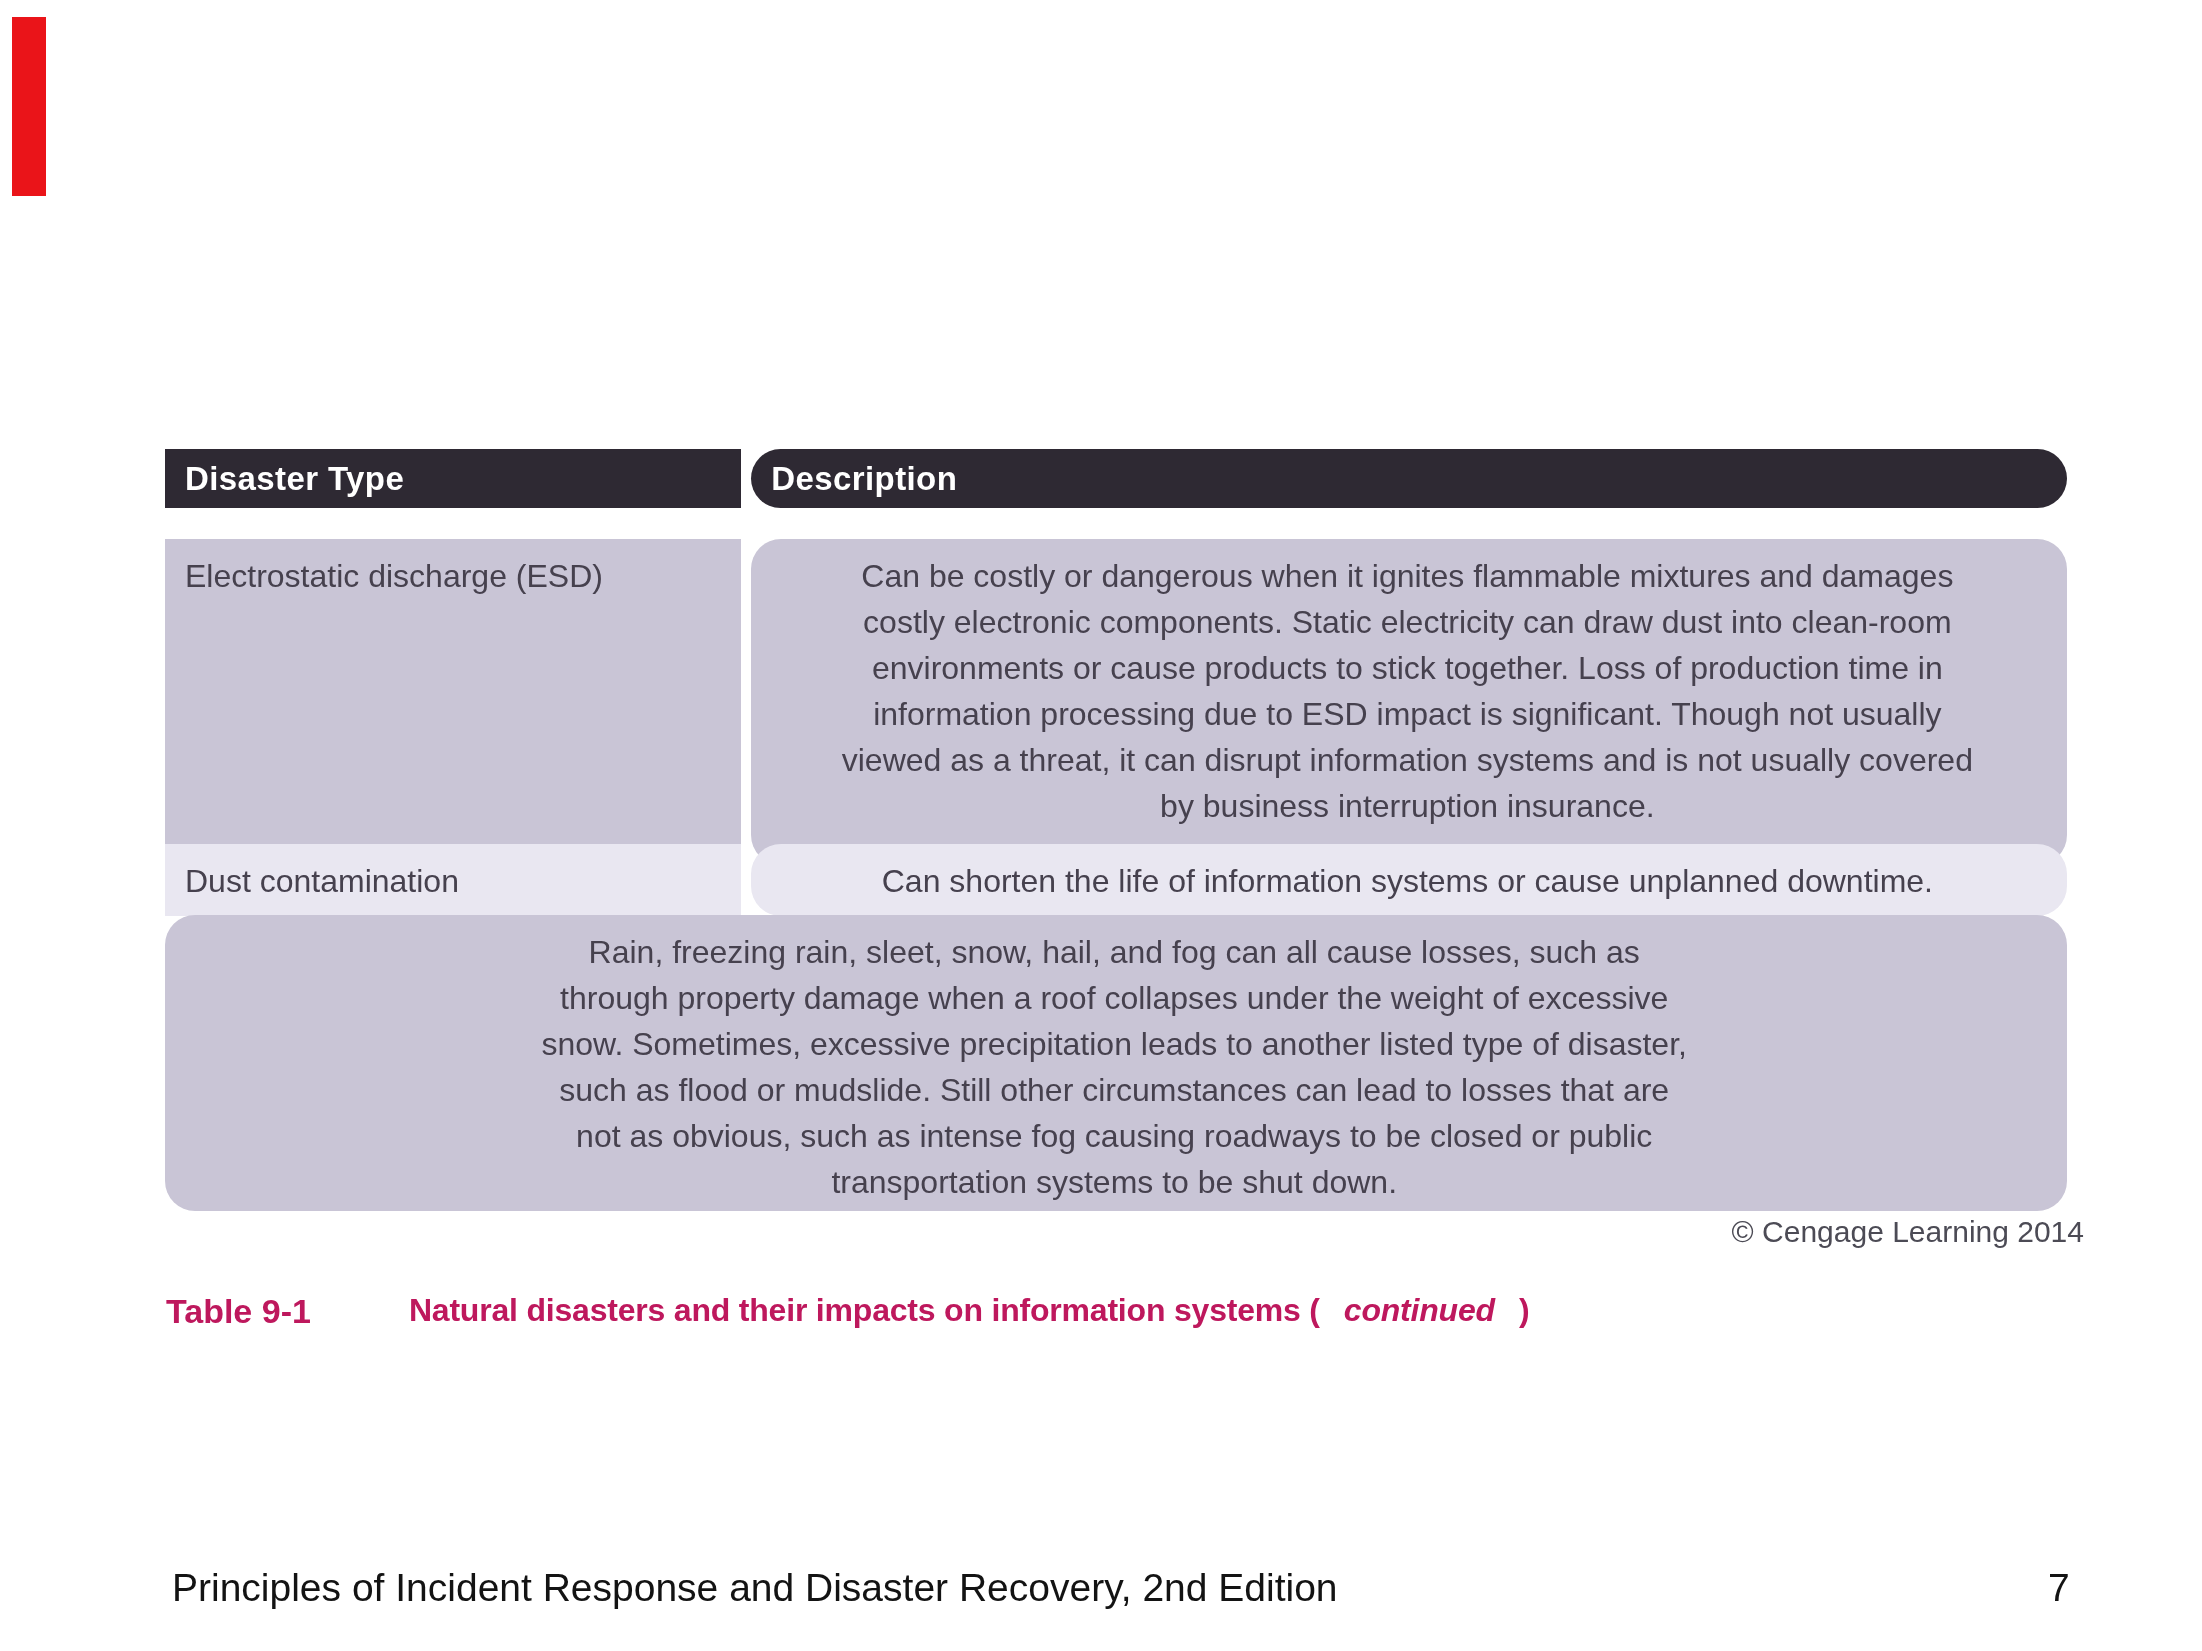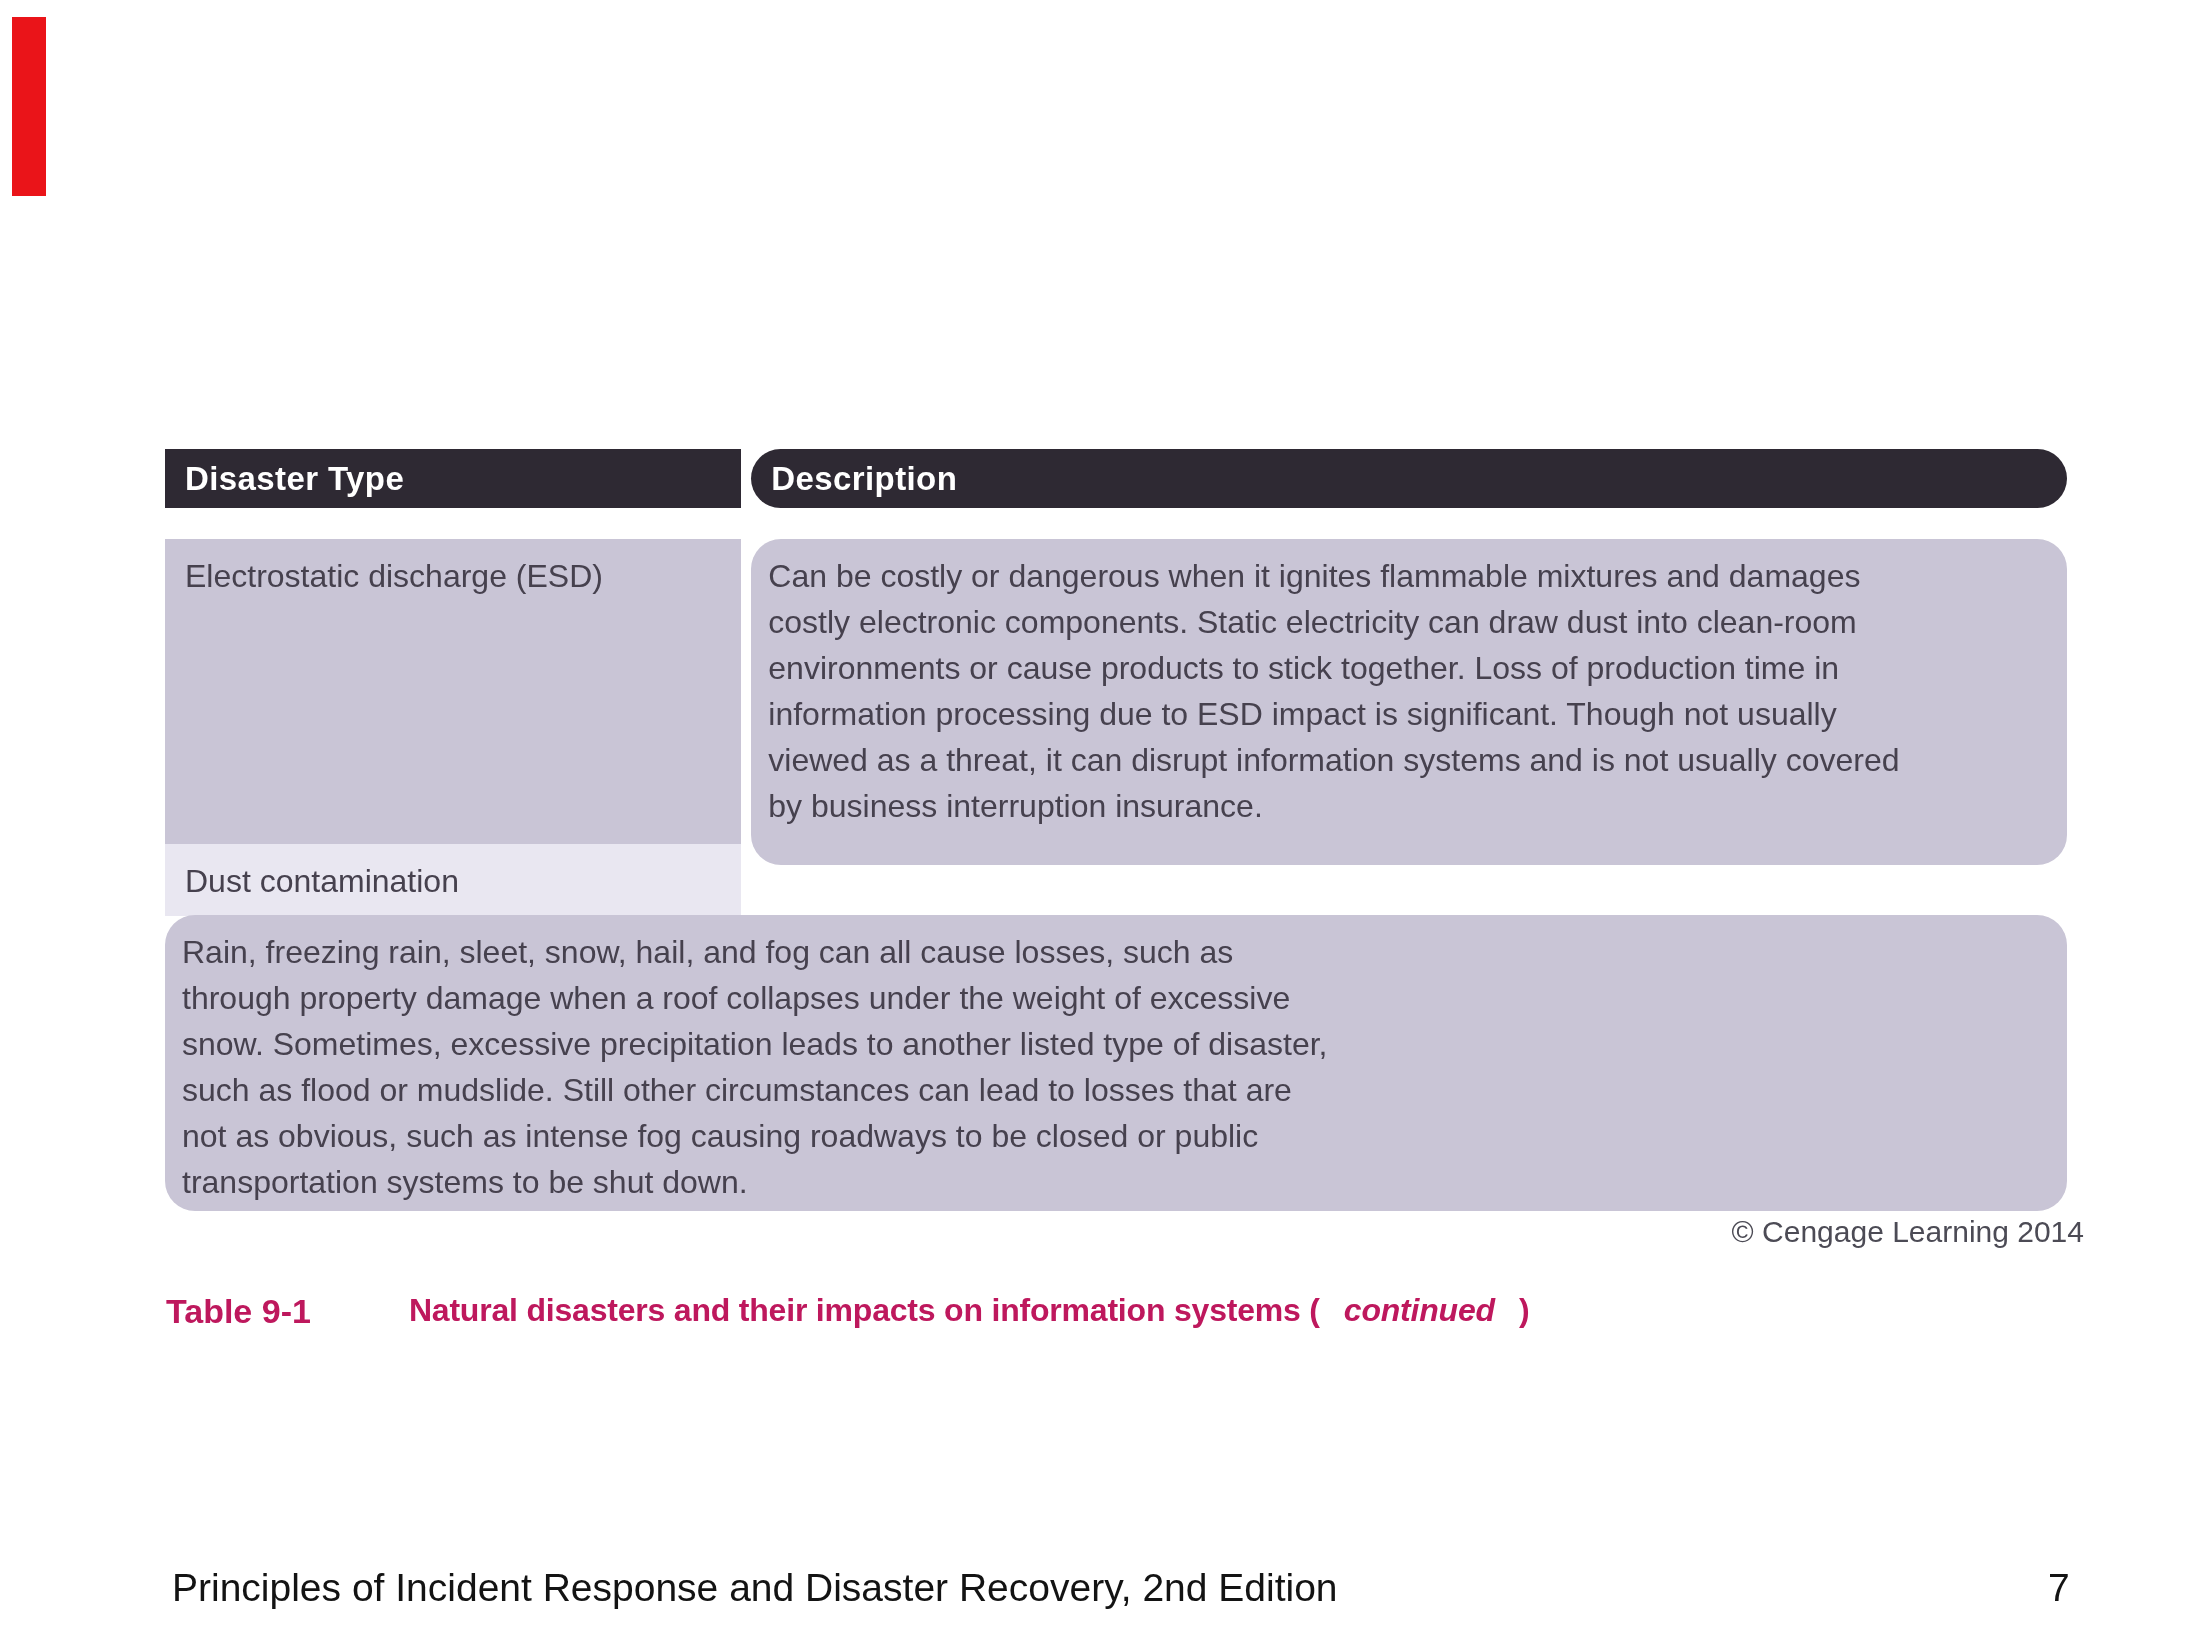--- a/index.html
+++ b/index.html
@@ -25,21 +25,21 @@
   .th {
     background: #2e2933; color: #ffffff;
     display: flex; align-items: center;
     padding-left: 20px; font-size: 33px; font-weight: 700; letter-spacing: 0.4px;
   }
 
   .td {
     color: #46414e; font-size: 32px; line-height: 46px;
     padding: 14.6px 20.6px 0 20px;
   }
-  .desc { white-space: pre-line; padding-left: 17px; }
+  .desc { white-space: pre-line; padding-left: 17px; text-align: center; }
 
   .shade-dark  .td { background: #c9c5d6; }
   .shade-light .td { background: #e9e7f1; }
 
   .r1 { height: 298px; } .r1 .td { height: 326px; }
   .r2 { height: 64px; }  .r2 .td { height: 72px; }
   .r3 { height: 296px; } .r3 .td { height: 296px; }
 
   .credit {
     position: absolute; left: 129px; top: 1191px; width: 1955px;
@@ -82,20 +82,21 @@
       <div class="td col2 desc">Can be costly or dangerous when it ignites flammable mixtures and damages
 costly electronic components. Static electricity can draw dust into clean-room
 environments or cause products to stick together. Loss of production time in
 information processing due to ESD impact is significant. Though not usually
 viewed as a threat, it can disrupt information systems and is not usually covered
 by business interruption insurance.</div>
     </div>
 
     <div class="trow shade-light r2">
       <div class="td col1">Dust contamination</div>
+      <div class="td col2 desc">Can shorten the life of information systems or cause unplanned downtime.</div>
     </div>
 
     <div class="trow shade-dark r3">
       <div class="td col2 desc">Rain, freezing rain, sleet, snow, hail, and fog can all cause losses, such as
 through property damage when a roof collapses under the weight of excessive
 snow. Sometimes, excessive precipitation leads to another listed type of disaster,
 such as flood or mudslide. Still other circumstances can lead to losses that are
 not as obvious, such as intense fog causing roadways to be closed or public
 transportation systems to be shut down.</div>
     </div>

